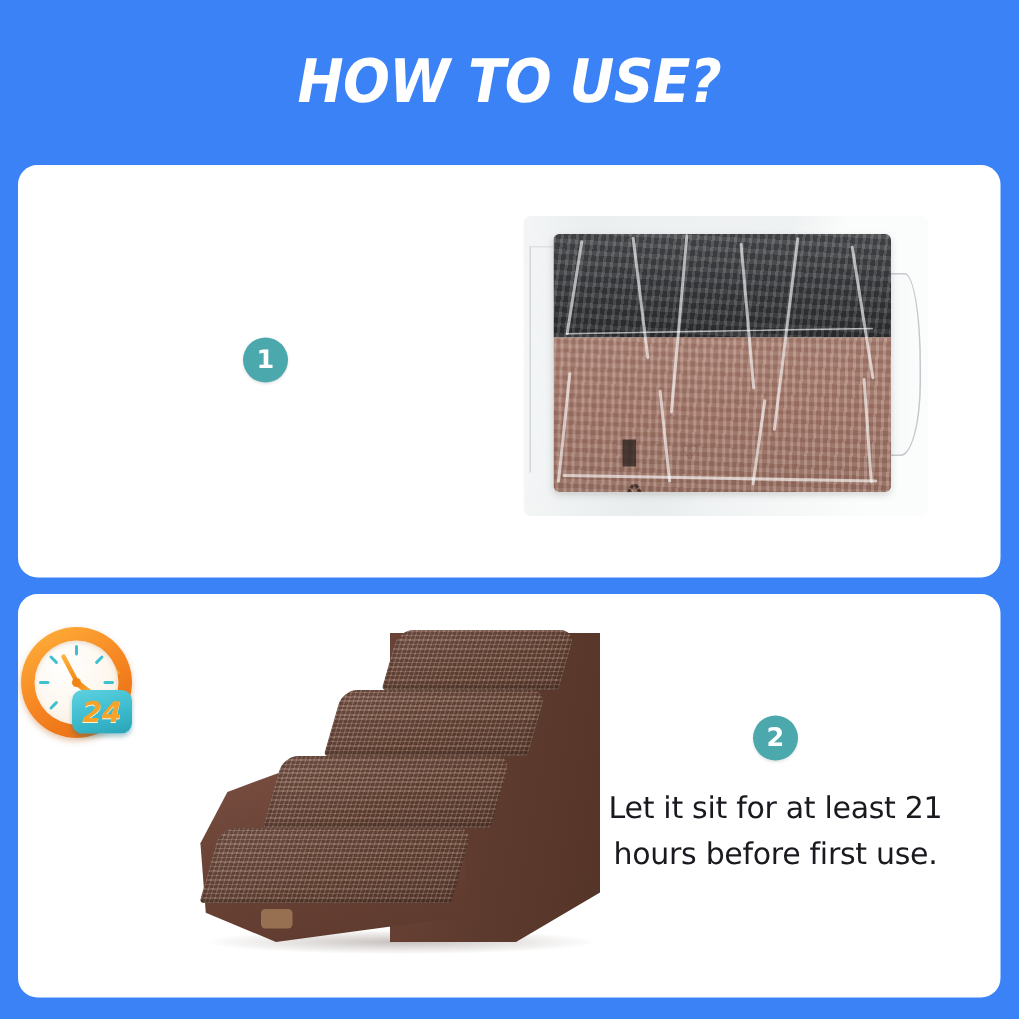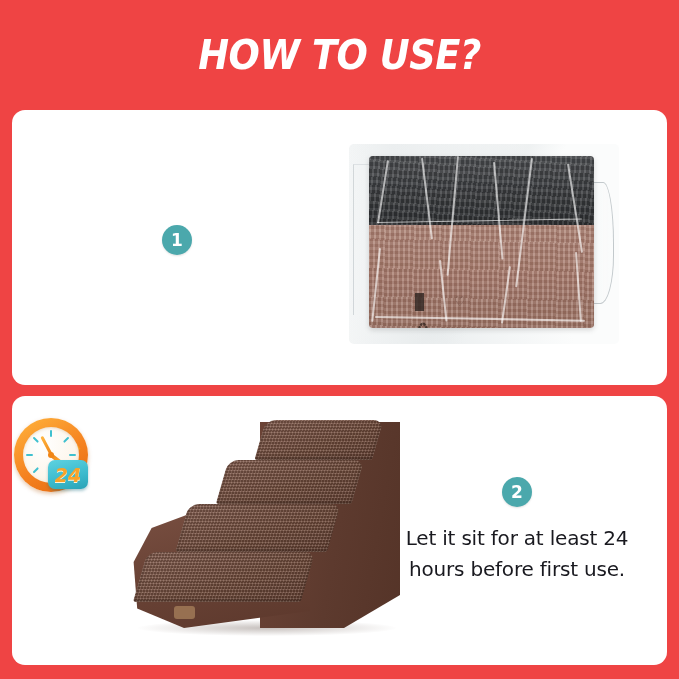--- a/index.html
+++ b/index.html
@@ -9,21 +9,21 @@
   body {
     width: 679px;
     height: 679px;
     overflow: hidden;
     font-family: "Liberation Sans", sans-serif;
   }
   #page {
     position: relative;
     width: 679px;
     height: 679px;
-    background: #ef4444;
+    background: #3b82f6;
     box-sizing: border-box;
   }
 
   
   .header {
     position: absolute;
     top: 0;
     left: 0;
     width: 679px;
     height: 110px;
@@ -436,19 +436,19 @@
           <div class="tread" id="tread-3"></div>
           <div class="tread" id="tread-2"></div>
           <div class="tread" id="tread-1"></div>
           <div class="stair-logo"></div>
         </div>
 
       </div>
 
       <div class="step-text-block">
         <div class="step-badge">2</div>
-        <div class="step-text">Let it sit for at least 24 hours before first use.</div>
+        <div class="step-text">Let it sit for at least 21 hours before first use.</div>
       </div>
 
     </div>
   </div>
 
 </div>
 
 </body></html>

